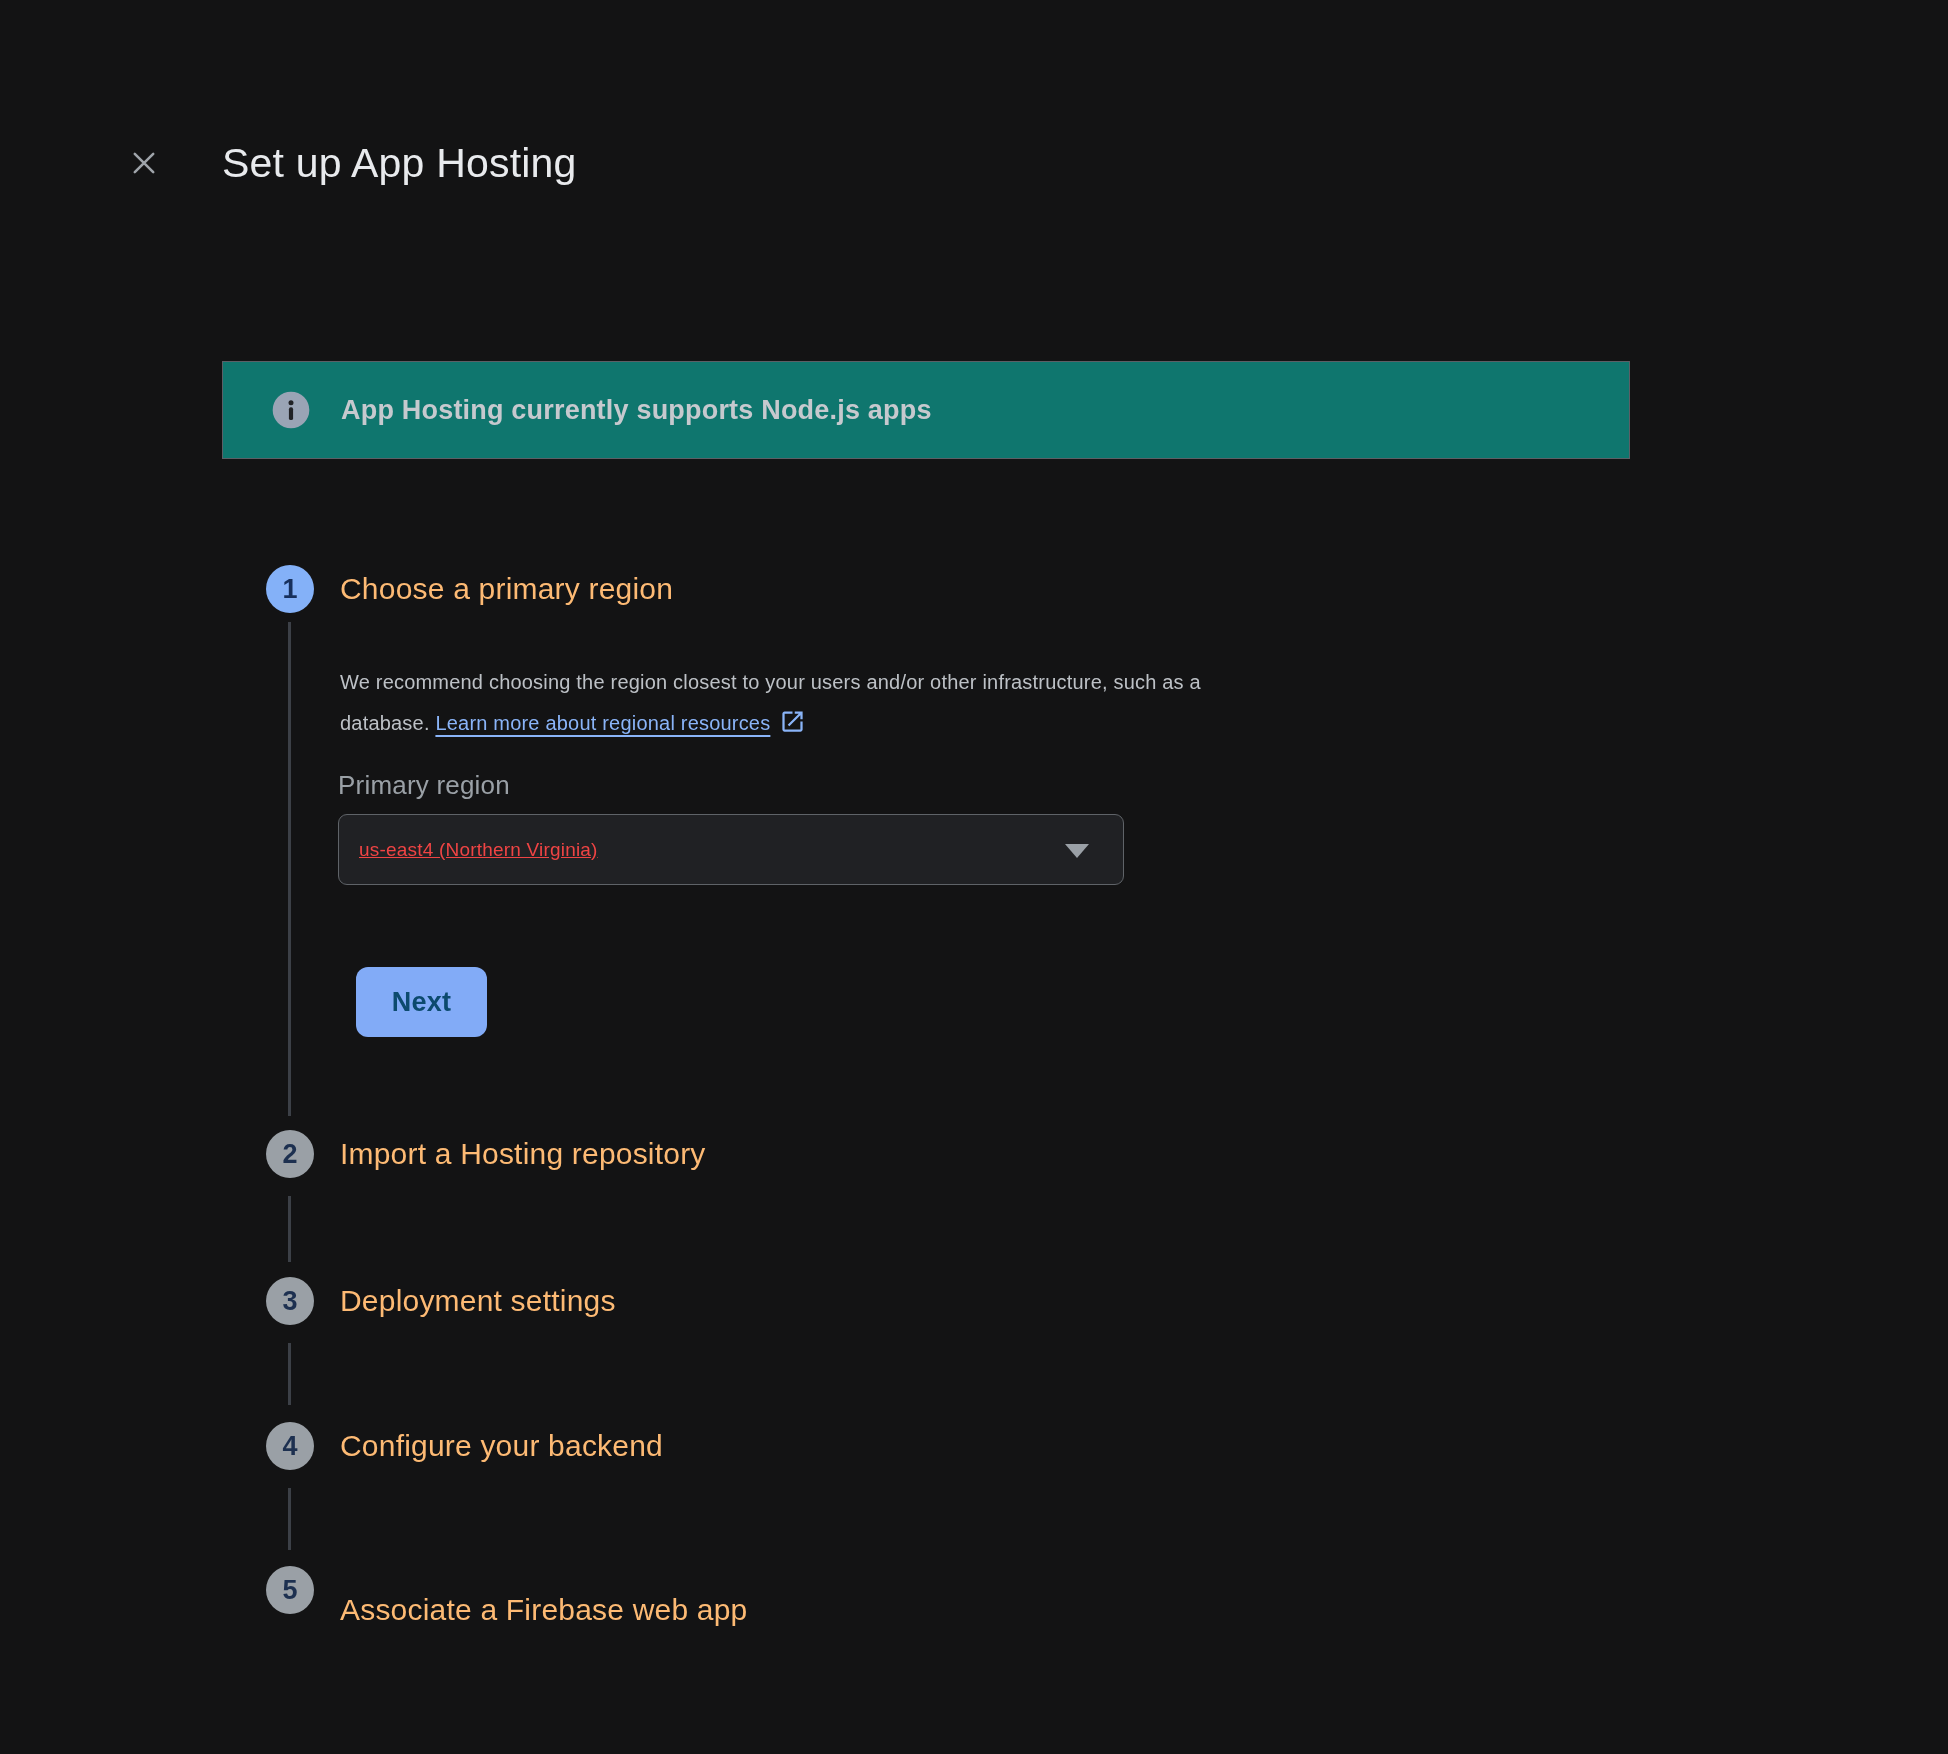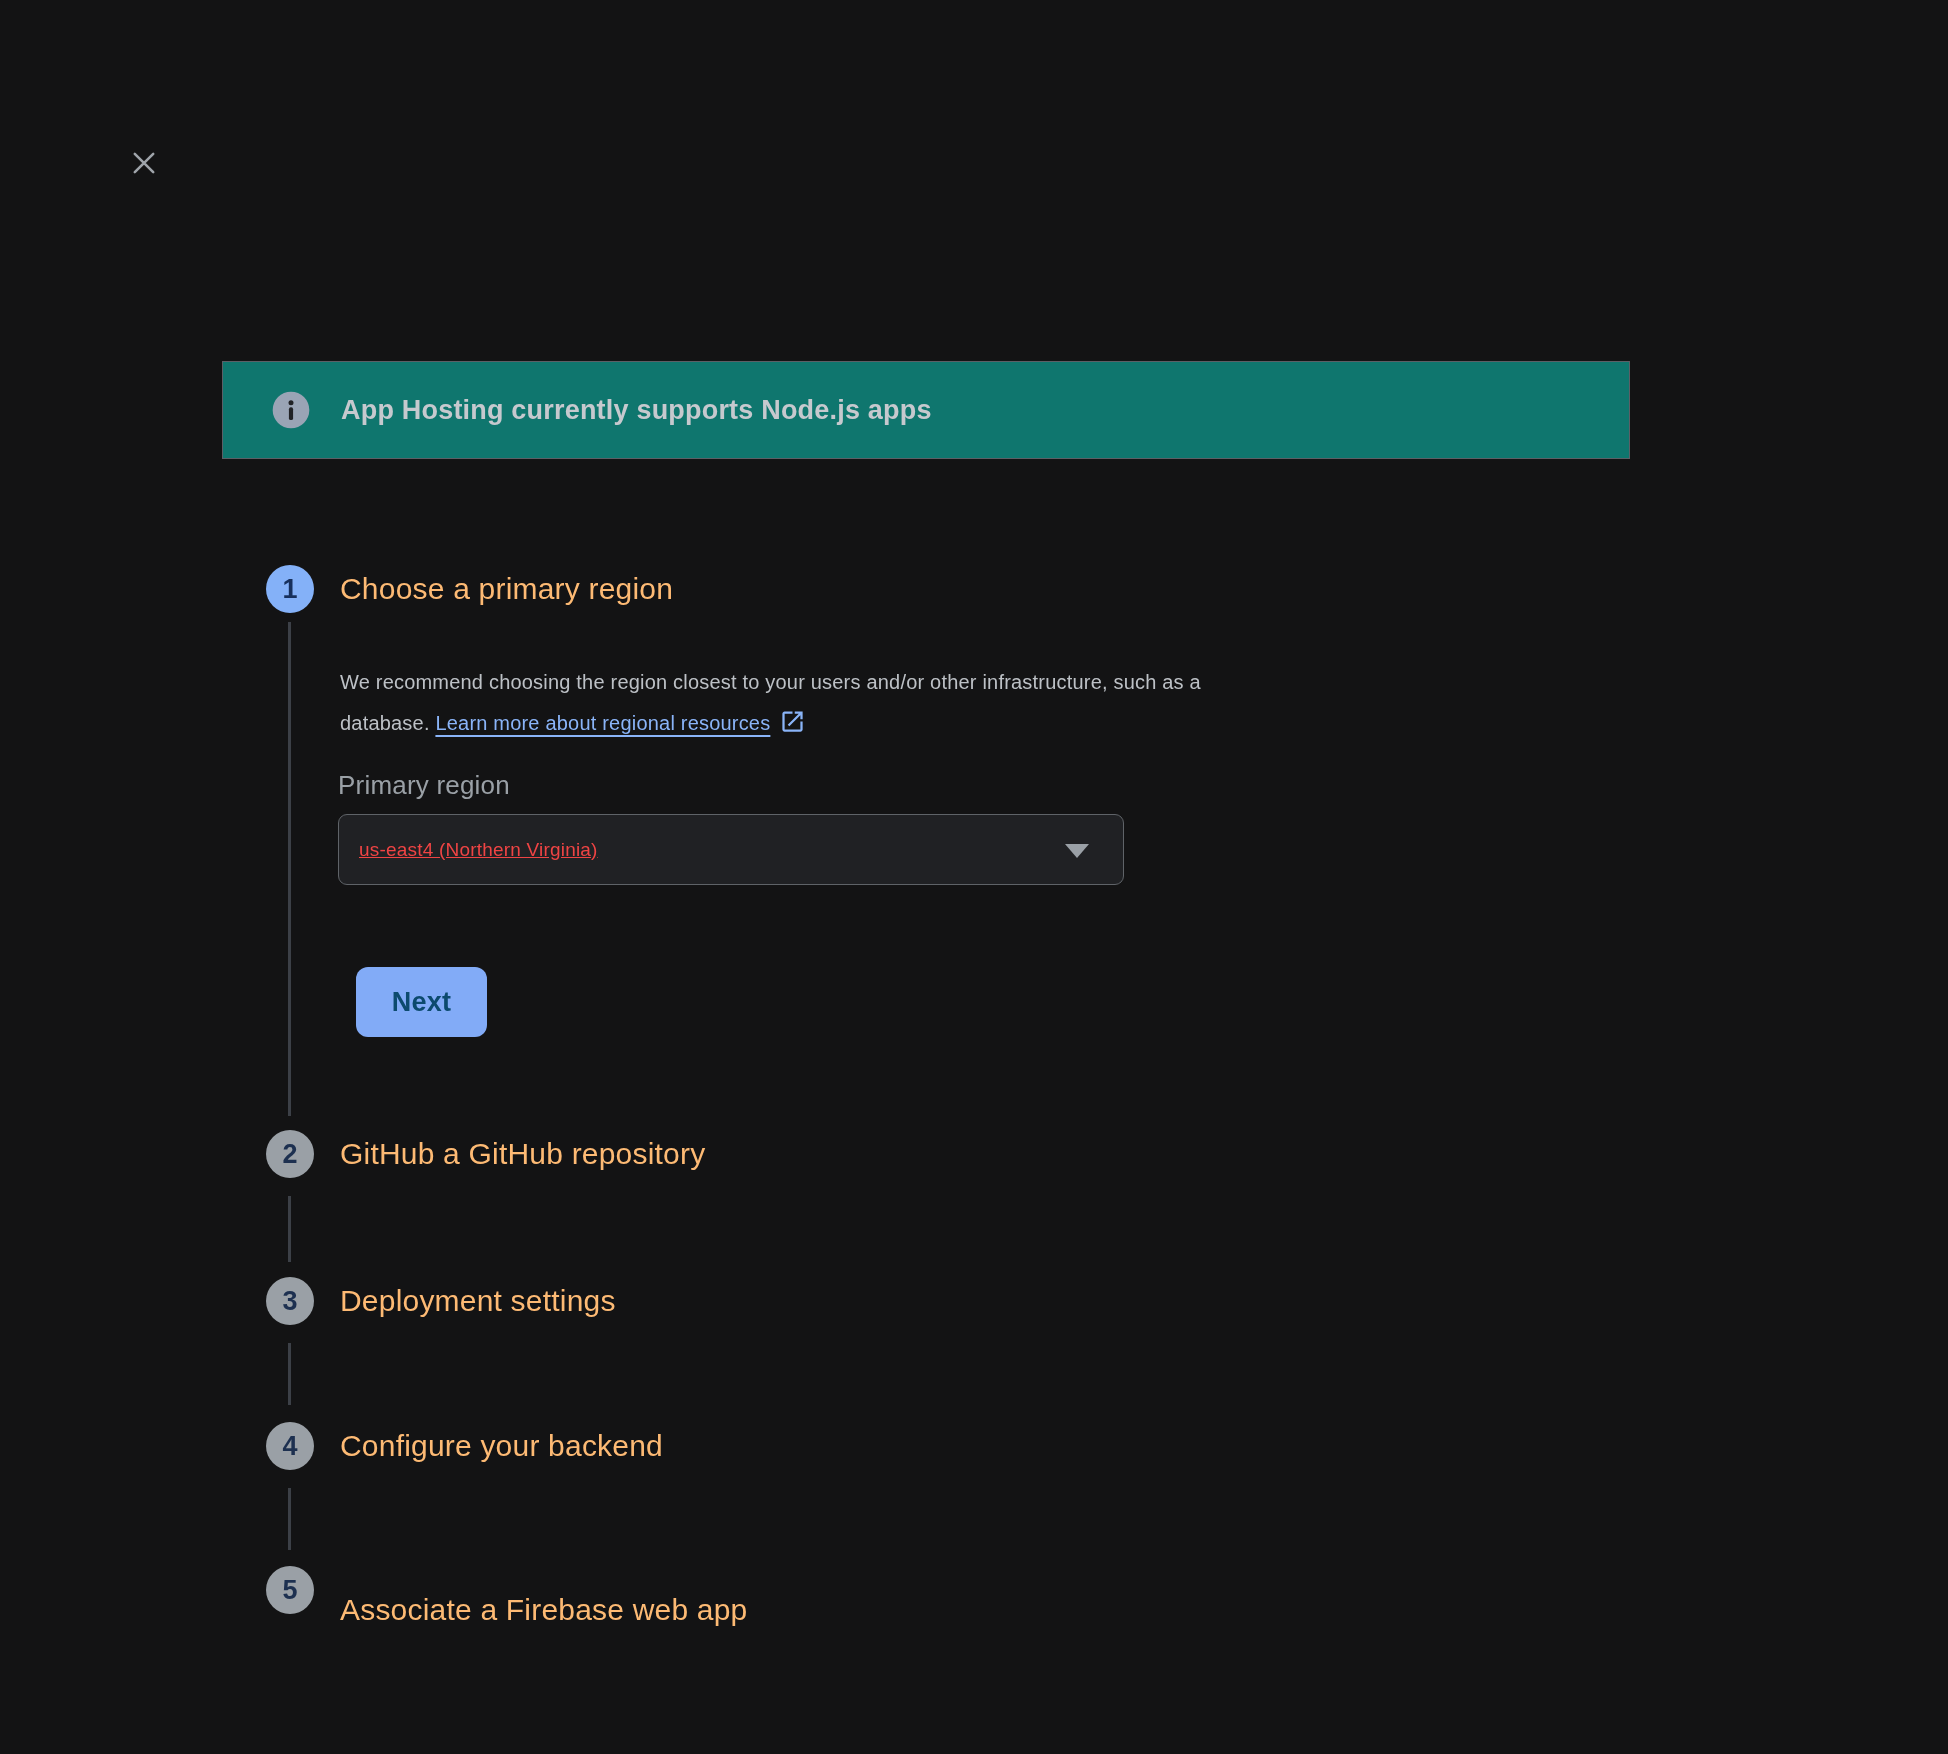--- a/index.html
+++ b/index.html
@@ -96,20 +96,21 @@
 </head>
 <body>
 
 <div class="stage">
 
   <button class="close-btn">
     <svg width="34" height="34" viewBox="0 0 24 24" fill="none" stroke="#9fa4aa" stroke-width="1.8" stroke-linecap="round">
       <path d="M5.5 5.5 L18.5 18.5 M18.5 5.5 L5.5 18.5"></path>
     </svg>
   </button>
+  <h1 class="dialog-title">Set up App Hosting</h1>
 
   <div class="banner">
     <svg width="40" height="40" viewBox="0 0 24 24">
       <circle cx="12" cy="12" r="11" fill="#9aa4b5"></circle>
       <circle cx="12" cy="7.6" r="1.5" fill="#212226"></circle>
       <rect x="10.75" y="10.4" width="2.5" height="7.6" rx="1.1" fill="#212226"></rect>
     </svg>
     <span class="banner-text">App Hosting currently supports Node.js apps</span>
   </div>
 
@@ -135,21 +136,21 @@
   <div class="select">
     <span class="select-value">us-east4 (Northern Virginia)</span>
     <span class="caret"></span>
   </div>
 
   <button class="next-btn">Next</button>
 
   <div class="step-circle inactive" style="top:1130px;">
     <span>2</span>
   </div>
-  <h2 class="step-title" style="top:1132px;">GitHub a GitHub repository</h2>
+  <h2 class="step-title" style="top:1132px;">Import a Hosting repository</h2>
 
   <div class="step-circle inactive" style="top:1277px;">
     <span>3</span>
   </div>
   <h2 class="step-title" style="top:1279px;">Deployment settings</h2>
 
   <div class="step-circle inactive" style="top:1422px;">
     <span>4</span>
   </div>
   <h2 class="step-title" style="top:1424px;">Configure your backend</h2>

